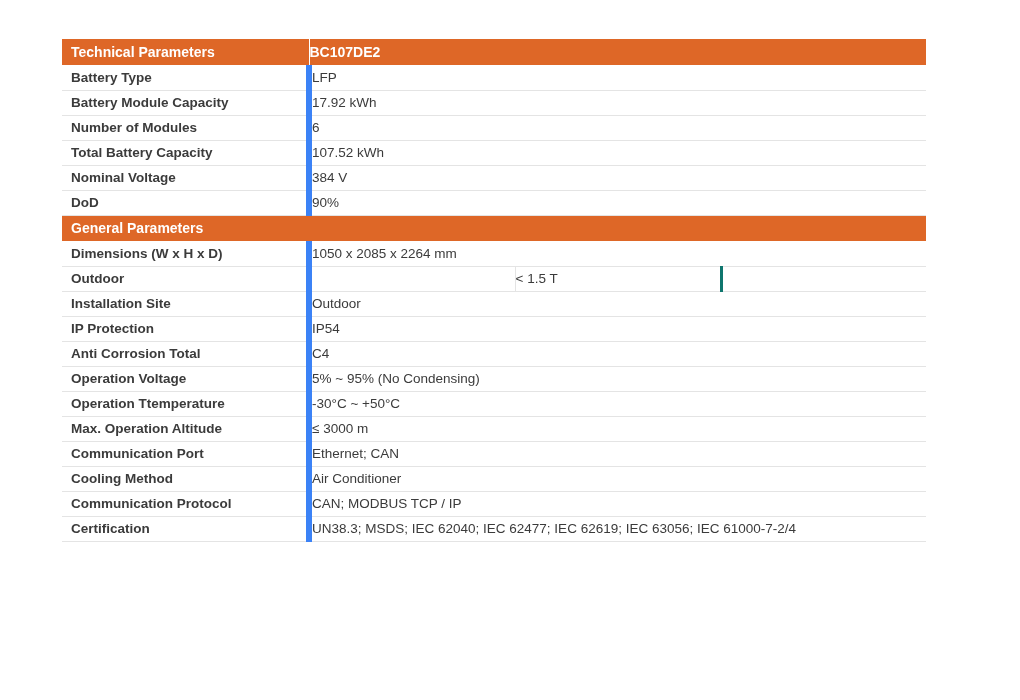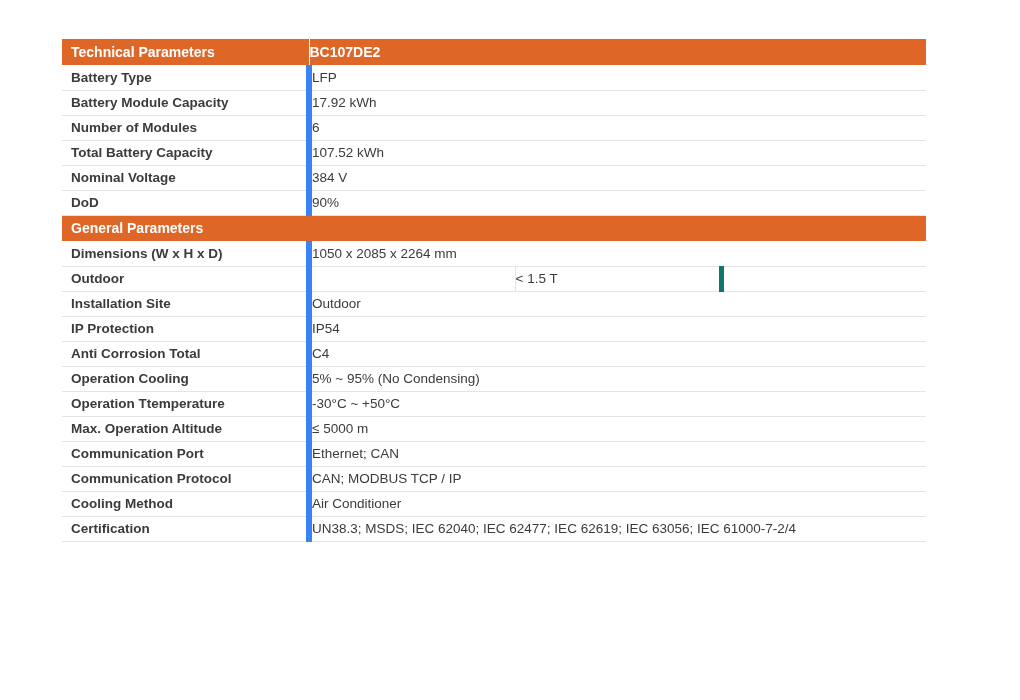--- a/index.html
+++ b/index.html
@@ -45,21 +45,21 @@
   .spec tr.section-header td.label-cell {
     border-right: 1px solid rgba(255,255,255,0.45);
   }
   .spec tr.section-header td.model-cell { text-align: left; }
   .spec tr.section-header td.full-span {
     text-align: left;
     padding-left: 9px;
     border-right: none;
   }
   .spec td.blank-seg-left { border-right: 1px solid #e4e4e4; }
-  .spec td.weight-mid { border-right: 5px solid #0f766e; }
+  .spec td.weight-mid { border-right: 3px solid #0f766e; }
 </style>
 </head>
 <body>
 
 <div class="page">
   <table class="spec">
     <colgroup>
       <col style="width:247px">
       <col style="width:206px">
       <col style="width:206px">
@@ -116,42 +116,42 @@
       </tr>
       <tr>
         <td class="label-cell">IP Protection</td>
         <td class="value-cell" colspan="3">IP54</td>
       </tr>
       <tr>
         <td class="label-cell">Anti Corrosion Total</td>
         <td class="value-cell" colspan="3">C4</td>
       </tr>
       <tr>
-        <td class="label-cell">Operation Cooling</td>
+        <td class="label-cell">Operation Voltage</td>
         <td class="value-cell" colspan="3">5% ~ 95% (No Condensing)</td>
       </tr>
       <tr>
         <td class="label-cell">Operation Ttemperature</td>
         <td class="value-cell" colspan="3">-30°C ~ +50°C</td>
       </tr>
       <tr>
         <td class="label-cell">Max. Operation Altitude</td>
-        <td class="value-cell" colspan="3">≤ 5000 m</td>
+        <td class="value-cell" colspan="3">≤ 3000 m</td>
       </tr>
       <tr>
         <td class="label-cell">Communication Port</td>
         <td class="value-cell" colspan="3">Ethernet; CAN</td>
       </tr>
       <tr>
+        <td class="label-cell">Cooling Method</td>
+        <td class="value-cell" colspan="3">Air Conditioner</td>
+      </tr>
+      <tr>
         <td class="label-cell">Communication Protocol</td>
         <td class="value-cell" colspan="3">CAN; MODBUS TCP / IP</td>
-      </tr>
-      <tr>
-        <td class="label-cell">Cooling Method</td>
-        <td class="value-cell" colspan="3">Air Conditioner</td>
       </tr>
       <tr>
         <td class="label-cell">Certification</td>
         <td class="value-cell" colspan="3">UN38.3; MSDS; IEC 62040; IEC 62477; IEC 62619; IEC 63056; IEC 61000-7-2/4</td>
       </tr>
     </tbody>
   </table>
 </div>
 
 </body></html>

